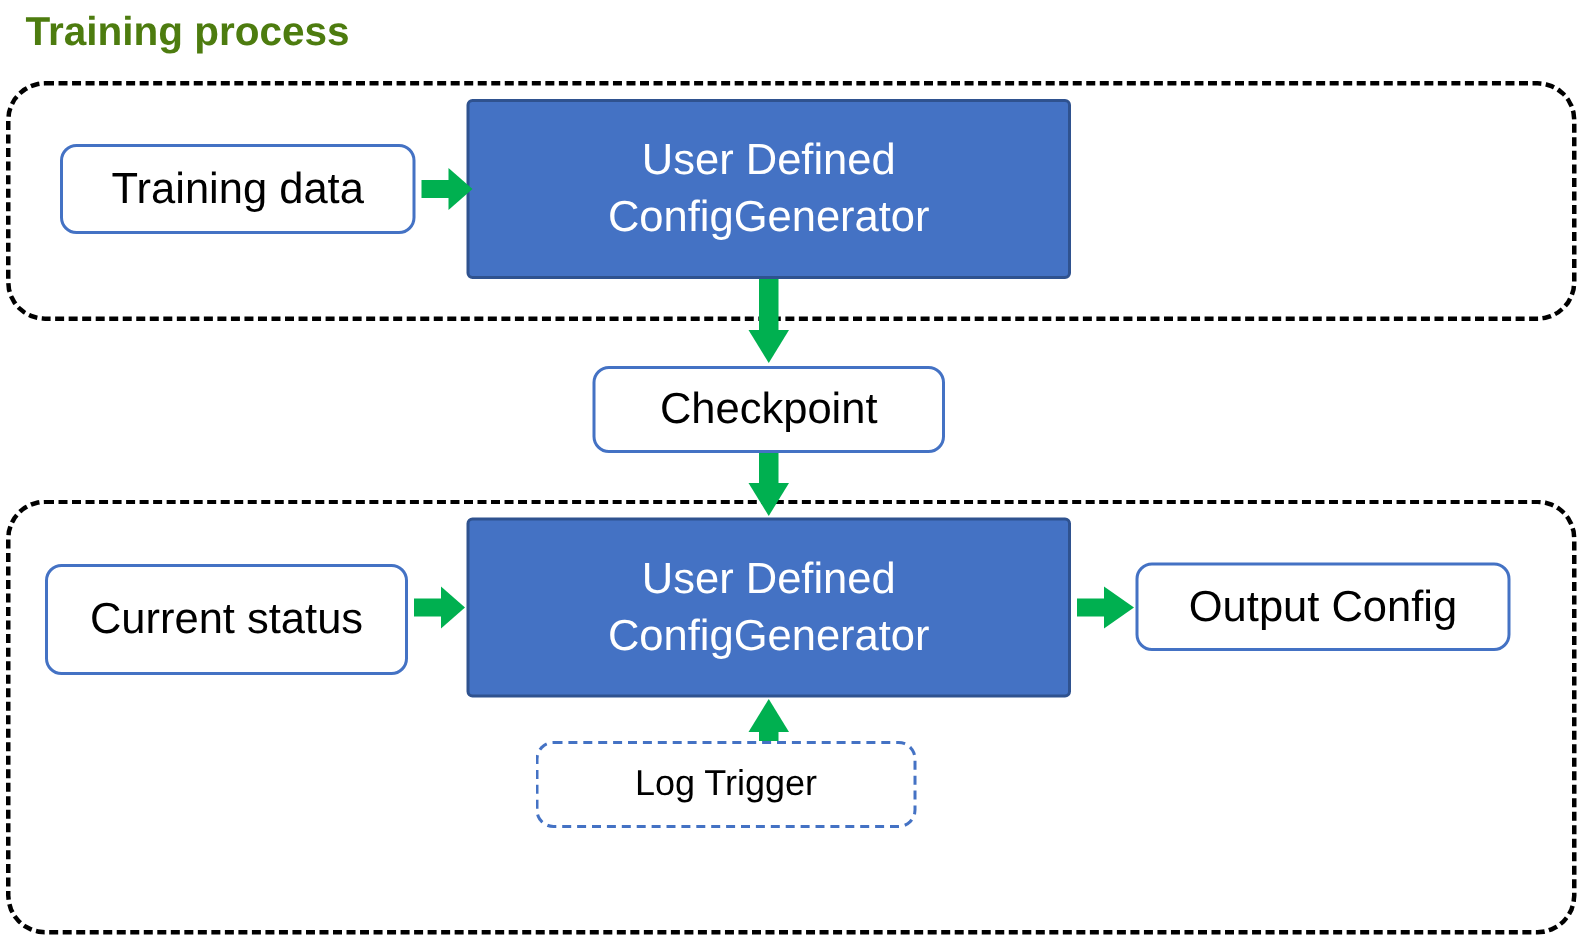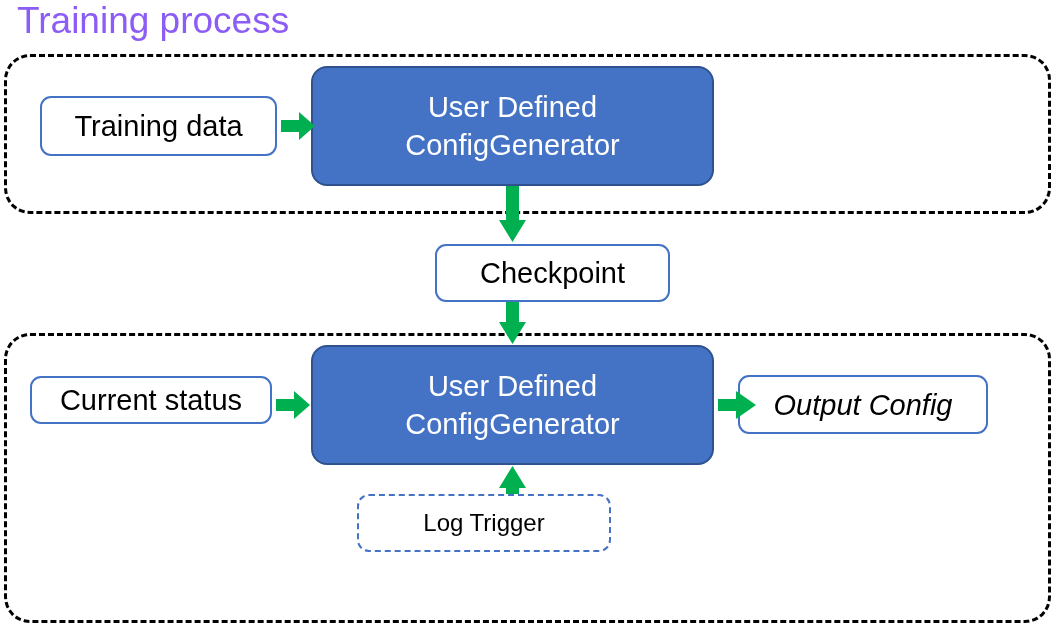--- a/index.html
+++ b/index.html
@@ -12,25 +12,25 @@
     width: 1057px;
     height: 631px;
     background: #ffffff;
     font-family: "Liberation Sans", sans-serif;
     overflow: hidden;
   }
 
   
   .section-title {
     position: absolute;
-    color: #8b5cf6;
-    font-size: 37px;
+    color: #4d7c0f;
+    font-size: 27px;
     line-height: 34px;
     white-space: nowrap;
-    font-weight: 400;
+    font-weight: 700;
   }
 
   
   .process-container {
     position: absolute;
     border: 3px dashed #000000;
     border-radius: 26px;
     box-sizing: border-box;
     background: transparent;
   }
@@ -49,21 +49,21 @@
     font-size: 29px;
     line-height: 32px;
     white-space: nowrap;
     text-align: center;
   }
 
   
   .node-box.filled {
     background: #4472C4;
     border: 2px solid #2F528F;
-    border-radius: 16px;
+    border-radius: 4px;
     color: #ffffff;
     text-align: center;
     white-space: normal;
     flex-direction: column;
     line-height: 38px;
   }
   .node-box.filled .line {
     display: block;
   }
 
@@ -96,37 +96,37 @@
 
   <div class="node-box" style="left:40px; top:96px; width:237px; height:60px;">
     <span>Training data</span>
   </div>
 
   <div class="node-box filled" style="left:311px; top:66px; width:403px; height:120px;">
     <span class="line">User Defined</span>
     <span class="line">ConfigGenerator</span>
   </div>
 
-  <div class="node-box" style="left:395px; top:244px; width:235px; height:58px;margin-left:40px;">
+  <div class="node-box" style="left:395px; top:244px; width:235px; height:58px;">
     <span>Checkpoint</span>
   </div>
 
 
   <div class="process-container" style="left:4px; top:333px; width:1047px; height:290px;"></div>
 
-  <div class="node-box" style="left:30px; top:376px; width:242px; height:48px;">
+  <div class="node-box" style="left:30px; top:376px; width:242px; height:74px;">
     <span>Current status</span>
   </div>
 
   <div class="node-box filled" style="left:311px; top:345px; width:403px; height:120px;">
     <span class="line">User Defined</span>
     <span class="line">ConfigGenerator</span>
   </div>
 
-  <div class="node-box" style="left:738px; top:375px; width:250px; height:59px;font-style:italic;">
+  <div class="node-box" style="left:757px; top:375px; width:250px; height:59px;">
     <span>Output Config</span>
   </div>
 
   <div class="node-box trigger" style="left:357px; top:494px; width:254px; height:58px; z-index:1;">
     <span>Log Trigger</span>
   </div>
 
 
   <svg id="arrows" viewBox="0 0 1057 631">
 

